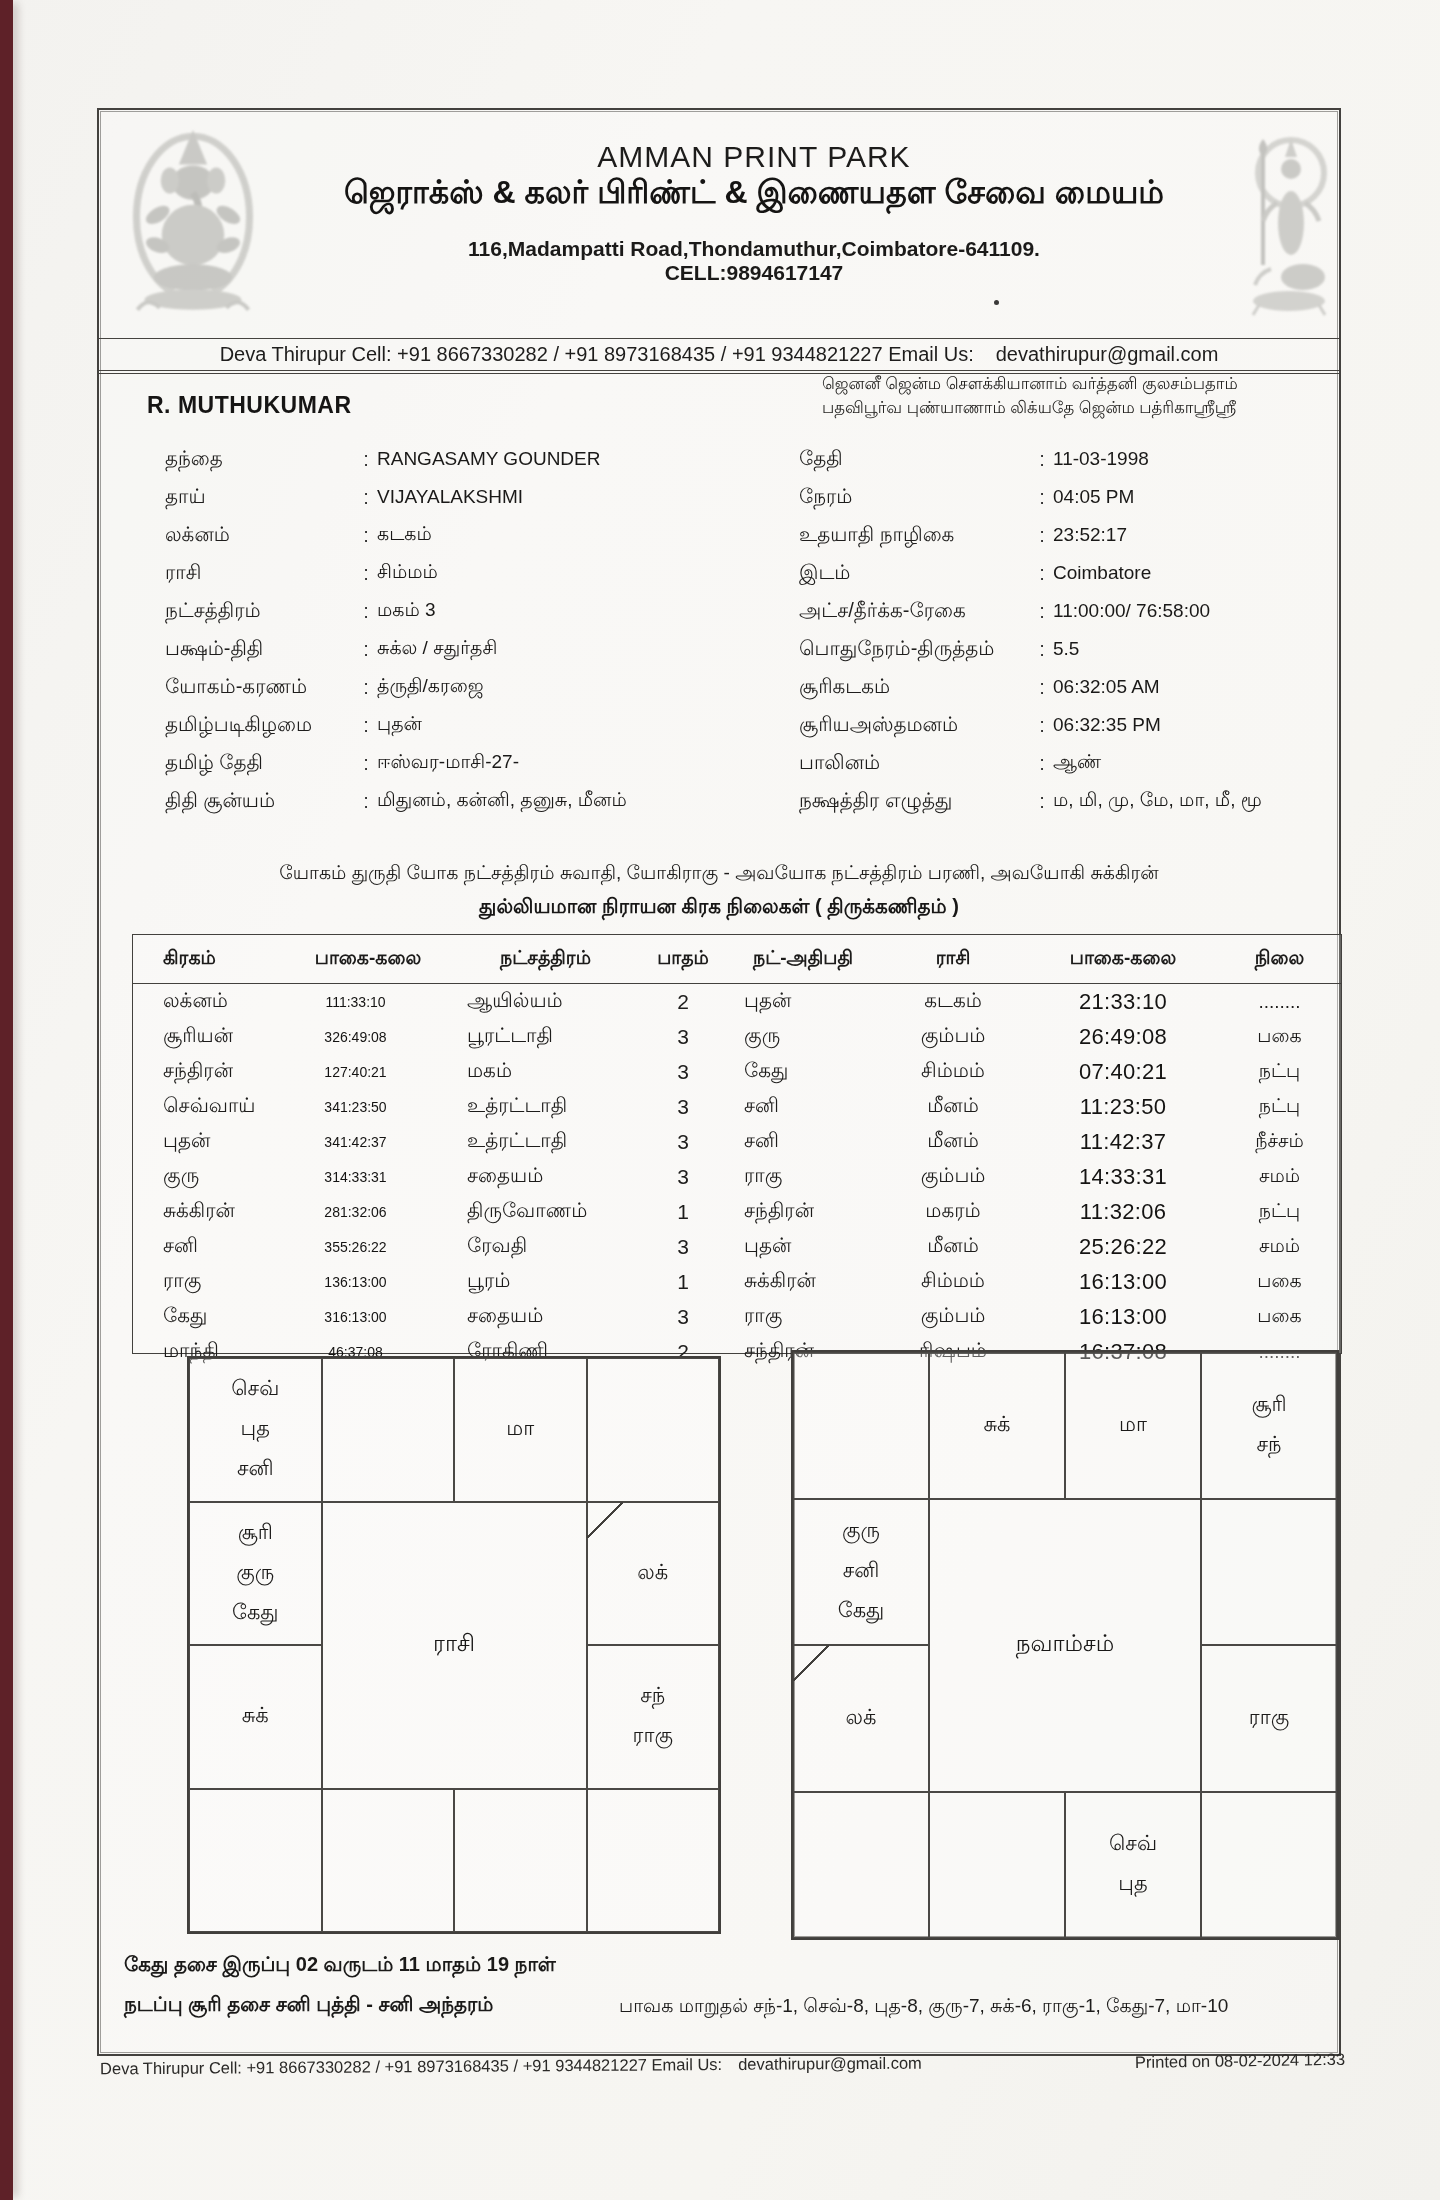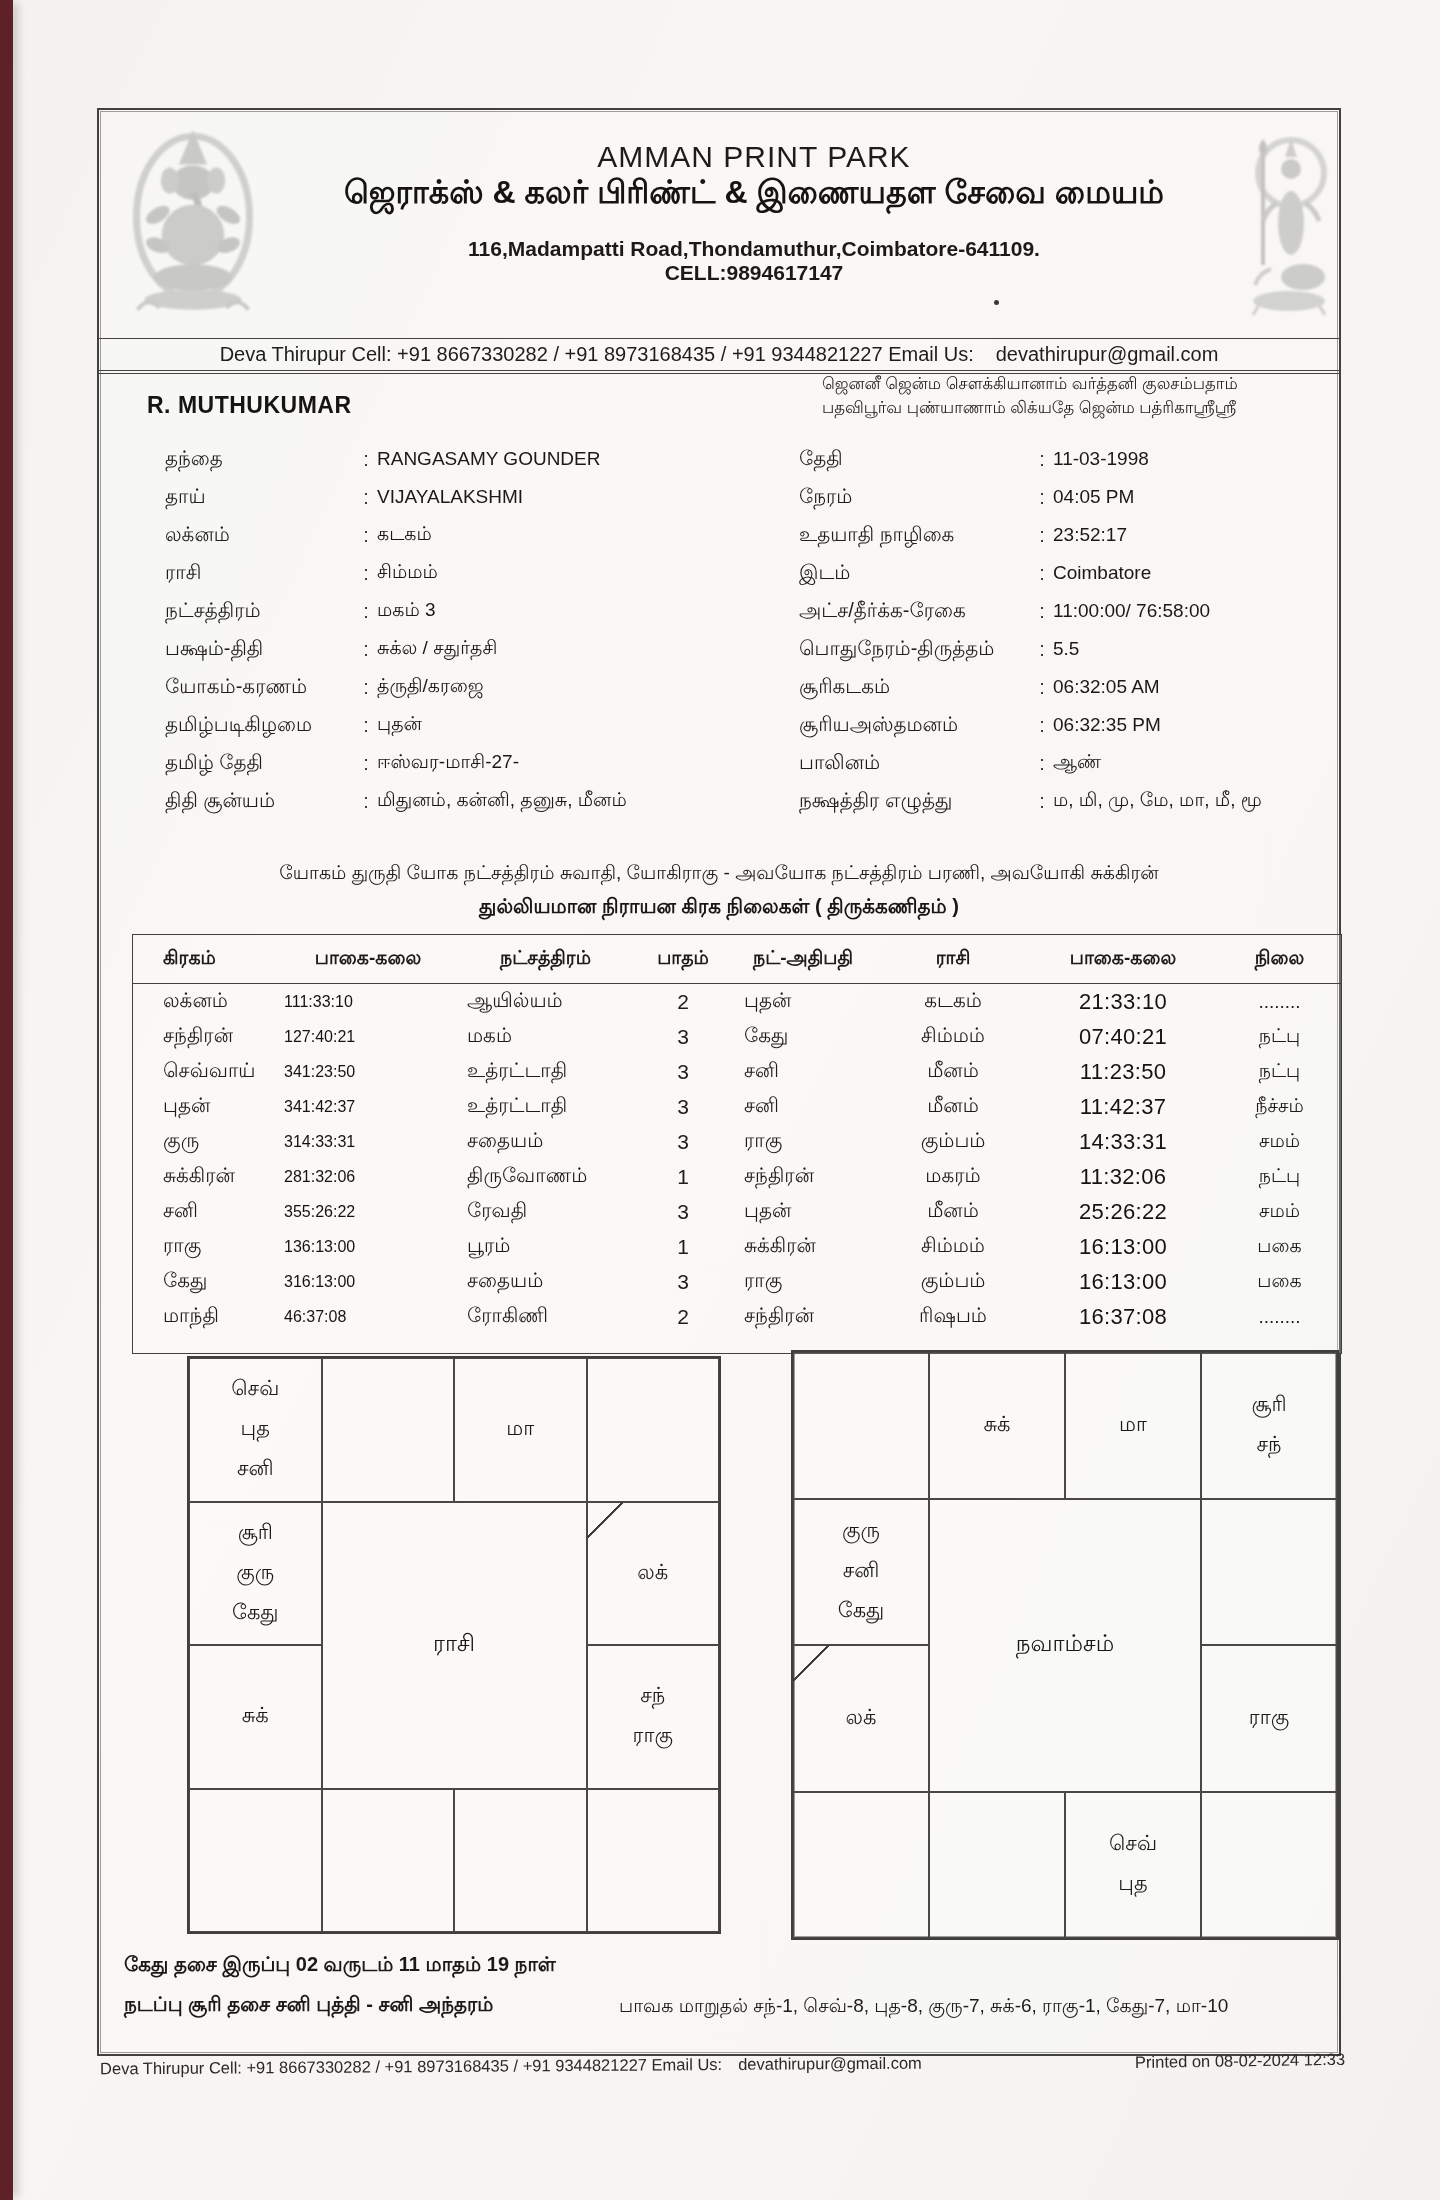--- a/index.html
+++ b/index.html
@@ -49,21 +49,21 @@
   
   .yoga{position:absolute;left:0;top:752px;width:100%;text-align:center;font-size:19px;color:#1e1d1c;}
   .table-title{position:absolute;left:0;top:785px;width:100%;text-align:center;font-size:20px;font-weight:600;color:#181716;}
   
   .ptable{position:absolute;left:33px;top:824px;width:1208px;height:418px;border:1.6px solid #43413e;background:rgba(255,255,255,.2);}
   .ptable table{width:100%;border-collapse:collapse;table-layout:fixed;}
   .ptable th{font-size:19px;font-weight:bold;height:46px;border-bottom:1.8px solid #43413e;color:#1c1b1a;text-align:center;}
   .ptable th.c0{text-align:left;padding-left:30px;}
   .ptable td{height:33px;font-size:20px;color:#1d1c1b;overflow:hidden;white-space:nowrap;}
   .ptable td.c0{text-align:left;padding-left:30px;}
-  .ptable td.c1{text-align:left;padding-right:26px;font-size:16px;color:#141312;}
+  .ptable td.c1{text-align:center;padding-right:26px;font-size:14px;color:#141312;}
   .ptable td.c2{text-align:left;padding-left:14px;}
   .ptable td.c3{text-align:center;font-size:21px;}
   .ptable td.c4{text-align:left;padding-left:16px;}
   .ptable td.c5{text-align:center;}
   .ptable td.c6{text-align:center;font-size:22px;color:#141312;letter-spacing:.3px;}
   .ptable td.c7{text-align:center;font-size:19px;}
   
   .chart{position:absolute;}
   #rasi-chart{left:88px;top:1246px;width:530px;height:574px;}
   #nav-chart{left:692px;top:1240px;width:544px;height:586px;}
@@ -307,20 +307,30 @@
               <td class="c0">லக்னம்</td>
               <td class="c1">111:33:10</td>
               <td class="c2">ஆயில்யம்</td>
               <td class="c3">2</td>
               <td class="c4">புதன்</td>
               <td class="c5">கடகம்</td>
               <td class="c6">21:33:10</td>
               <td class="c7">........</td>
             </tr>
             <tr>
+              <td class="c0">சூரியன்</td>
+              <td class="c1">326:49:08</td>
+              <td class="c2">பூரட்டாதி</td>
+              <td class="c3">3</td>
+              <td class="c4">குரு</td>
+              <td class="c5">கும்பம்</td>
+              <td class="c6">26:49:08</td>
+              <td class="c7">பகை</td>
+            </tr>
+            <tr>
               <td class="c0">சந்திரன்</td>
               <td class="c1">127:40:21</td>
               <td class="c2">மகம்</td>
               <td class="c3">3</td>
               <td class="c4">கேது</td>
               <td class="c5">சிம்மம்</td>
               <td class="c6">07:40:21</td>
               <td class="c7">நட்பு</td>
             </tr>
             <tr>

